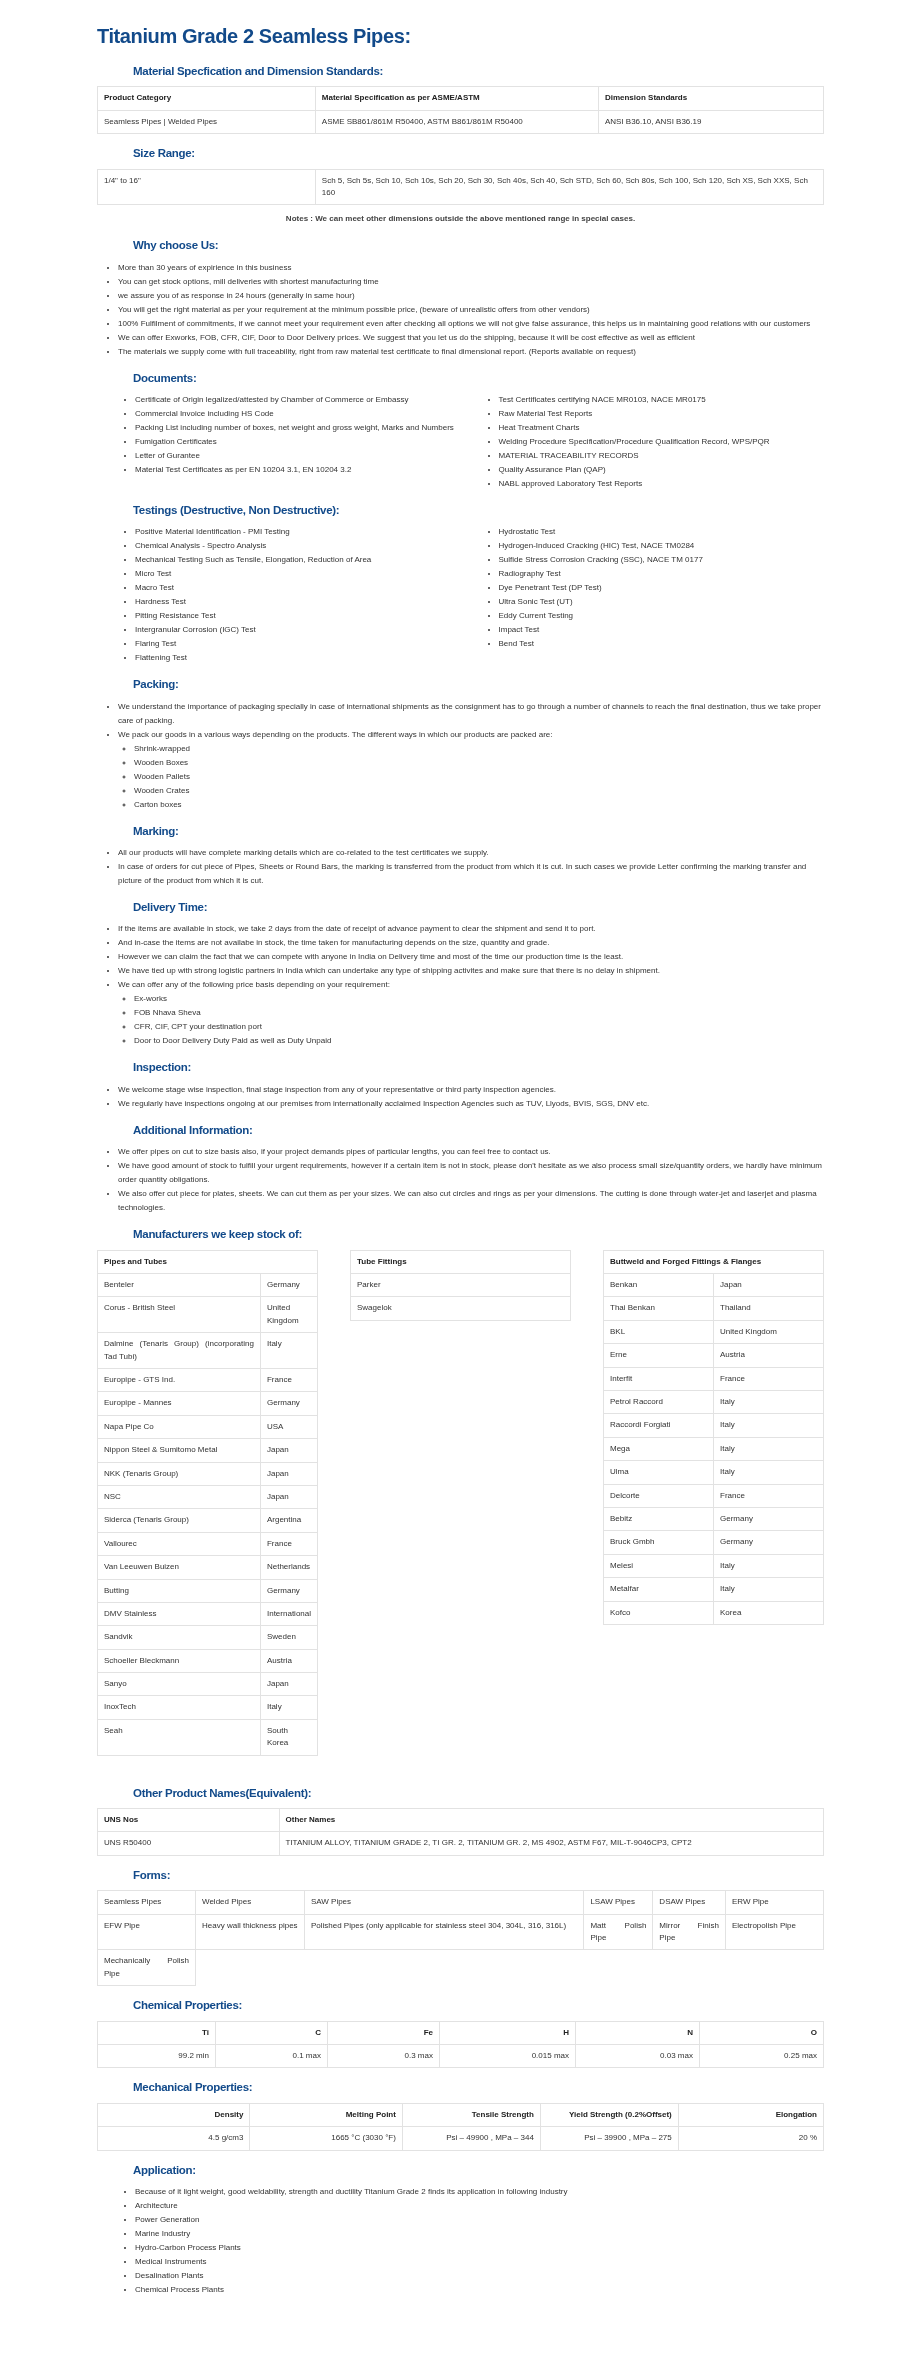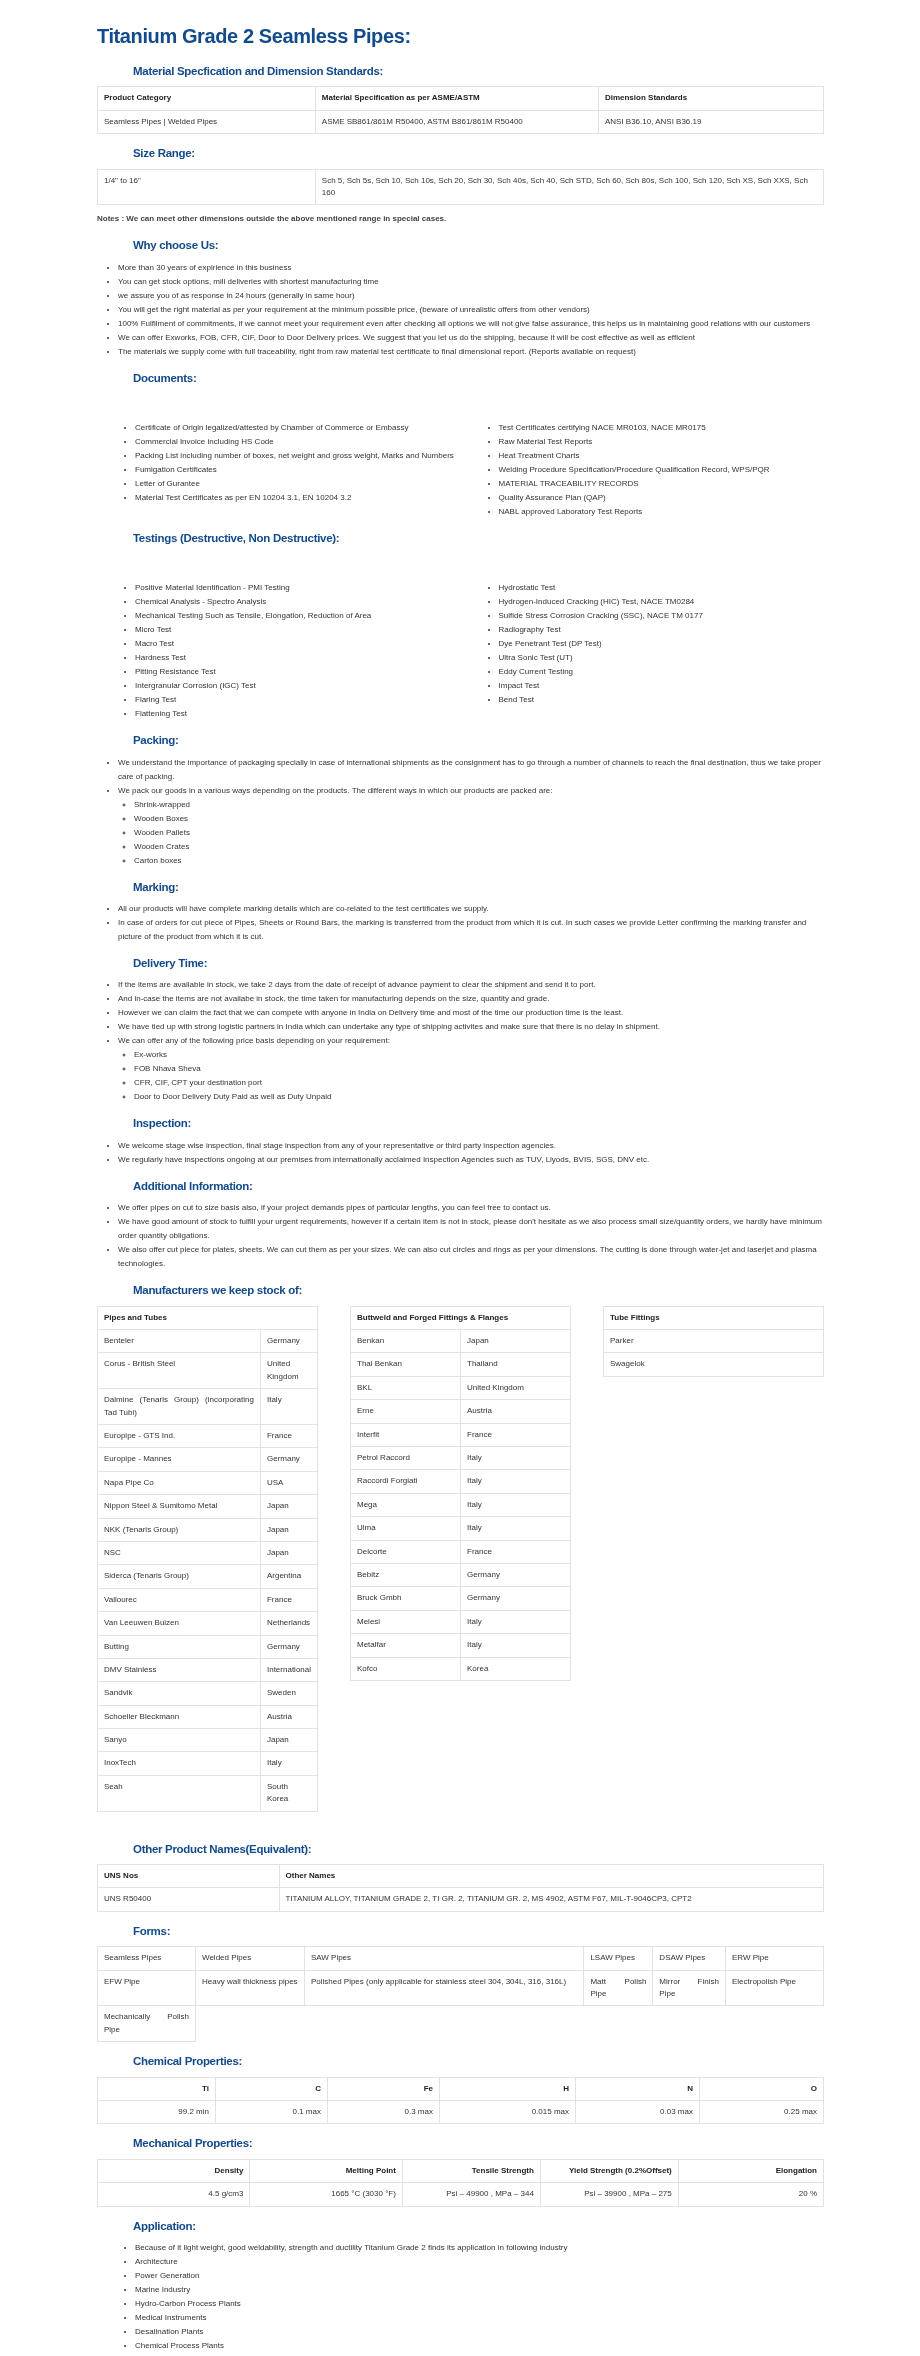--- a/index.html
+++ b/index.html
@@ -37,24 +37,24 @@
     font-size: 8px;
     line-height: 1.55;
   }
   th { font-weight: bold; color: #222; }
   .center td, .center th { text-align: right; }
   ul { margin: 0; padding-left: 38px; }
   ul li { margin: 0; padding: 0; font-size: 8px; line-height: 14px; }
   ul.narrow { padding-left: 21px; }
   ul.sub { list-style: circle; padding-left: 16px; }
   .two-col { display: flex; }
-  .two-col > ul { flex: 1 1 0; margin-top: 28px; }
+  .two-col > ul { flex: 1 1 0; }
   .two-col > ul:first-child { width: 50%; }
   .two-col > ul:last-child { padding-left: 38px; }
-  p.note { margin: 8px 0 10px 0; font-size: 8px; font-weight: bold; color: #444; }
+  p.note { margin: 8px 0 10px 0; font-size: 8px; font-weight: bold; color: #444; text-align: center; }
   .mfr { display: flex; gap: 32px; align-items: flex-start; }
   .mfr table { width: 229px; }
   .mfr td { padding: 5px 6px; }
   .mfr .col-name { width: 150px; }
   .justify td { text-align: justify; }
   .spacer { height: 18px; }
 </style>
 </head>
 <body>
 
@@ -284,95 +284,95 @@
       <tr>
             <td class="col-name">Seah</td>
             <td>South Korea</td>
           </tr>
     </tbody>
       </table>
 
     <table>
       <tbody>
           <tr>
-            <th colspan="2">Buttweld and Forged Fittings &amp; Flanges</th>
-          </tr>
-      <tr>
-            <td style="width:50%">Benkan</td>
-            <td>Japan</td>
-          </tr>
-      <tr>
-            <td>Thai Benkan</td>
-            <td>Thailand</td>
-          </tr>
-      <tr>
-            <td>BKL</td>
-            <td>United Kingdom</td>
-          </tr>
-      <tr>
-            <td>Erne</td>
-            <td>Austria</td>
-          </tr>
-      <tr>
-            <td>Interfit</td>
-            <td>France</td>
-          </tr>
-      <tr>
-            <td>Petrol Raccord</td>
-            <td>Italy</td>
-          </tr>
-      <tr>
-            <td>Raccordi Forgiati</td>
-            <td>Italy</td>
-          </tr>
-      <tr>
-            <td>Mega</td>
-            <td>Italy</td>
-          </tr>
-      <tr>
-            <td>Ulma</td>
-            <td>Italy</td>
-          </tr>
-      <tr>
-            <td>Delcorte</td>
-            <td>France</td>
-          </tr>
-      <tr>
-            <td>Bebitz</td>
-            <td>Germany</td>
-          </tr>
-      <tr>
-            <td>Bruck Gmbh</td>
-            <td>Germany</td>
-          </tr>
-      <tr>
-            <td>Melesi</td>
-            <td>Italy</td>
-          </tr>
-      <tr>
-            <td>Metalfar</td>
-            <td>Italy</td>
-          </tr>
-      <tr>
-            <td>Kofco</td>
-            <td>Korea</td>
+            <th>Tube Fittings</th>
+          </tr>
+      <tr>
+            <td>Parker</td>
+          </tr>
+      <tr>
+            <td>Swagelok</td>
           </tr>
     </tbody>
       </table>
 
     <table>
       <tbody>
           <tr>
-            <th>Tube Fittings</th>
-          </tr>
-      <tr>
-            <td>Parker</td>
-          </tr>
-      <tr>
-            <td>Swagelok</td>
+            <th colspan="2">Buttweld and Forged Fittings &amp; Flanges</th>
+          </tr>
+      <tr>
+            <td style="width:50%">Benkan</td>
+            <td>Japan</td>
+          </tr>
+      <tr>
+            <td>Thai Benkan</td>
+            <td>Thailand</td>
+          </tr>
+      <tr>
+            <td>BKL</td>
+            <td>United Kingdom</td>
+          </tr>
+      <tr>
+            <td>Erne</td>
+            <td>Austria</td>
+          </tr>
+      <tr>
+            <td>Interfit</td>
+            <td>France</td>
+          </tr>
+      <tr>
+            <td>Petrol Raccord</td>
+            <td>Italy</td>
+          </tr>
+      <tr>
+            <td>Raccordi Forgiati</td>
+            <td>Italy</td>
+          </tr>
+      <tr>
+            <td>Mega</td>
+            <td>Italy</td>
+          </tr>
+      <tr>
+            <td>Ulma</td>
+            <td>Italy</td>
+          </tr>
+      <tr>
+            <td>Delcorte</td>
+            <td>France</td>
+          </tr>
+      <tr>
+            <td>Bebitz</td>
+            <td>Germany</td>
+          </tr>
+      <tr>
+            <td>Bruck Gmbh</td>
+            <td>Germany</td>
+          </tr>
+      <tr>
+            <td>Melesi</td>
+            <td>Italy</td>
+          </tr>
+      <tr>
+            <td>Metalfar</td>
+            <td>Italy</td>
+          </tr>
+      <tr>
+            <td>Kofco</td>
+            <td>Korea</td>
           </tr>
     </tbody>
       </table>
   </div>
 
   <div class="spacer"></div>
 
   <h2>Other Product Names(Equivalent):</h2>
   <table>
     <tbody>

